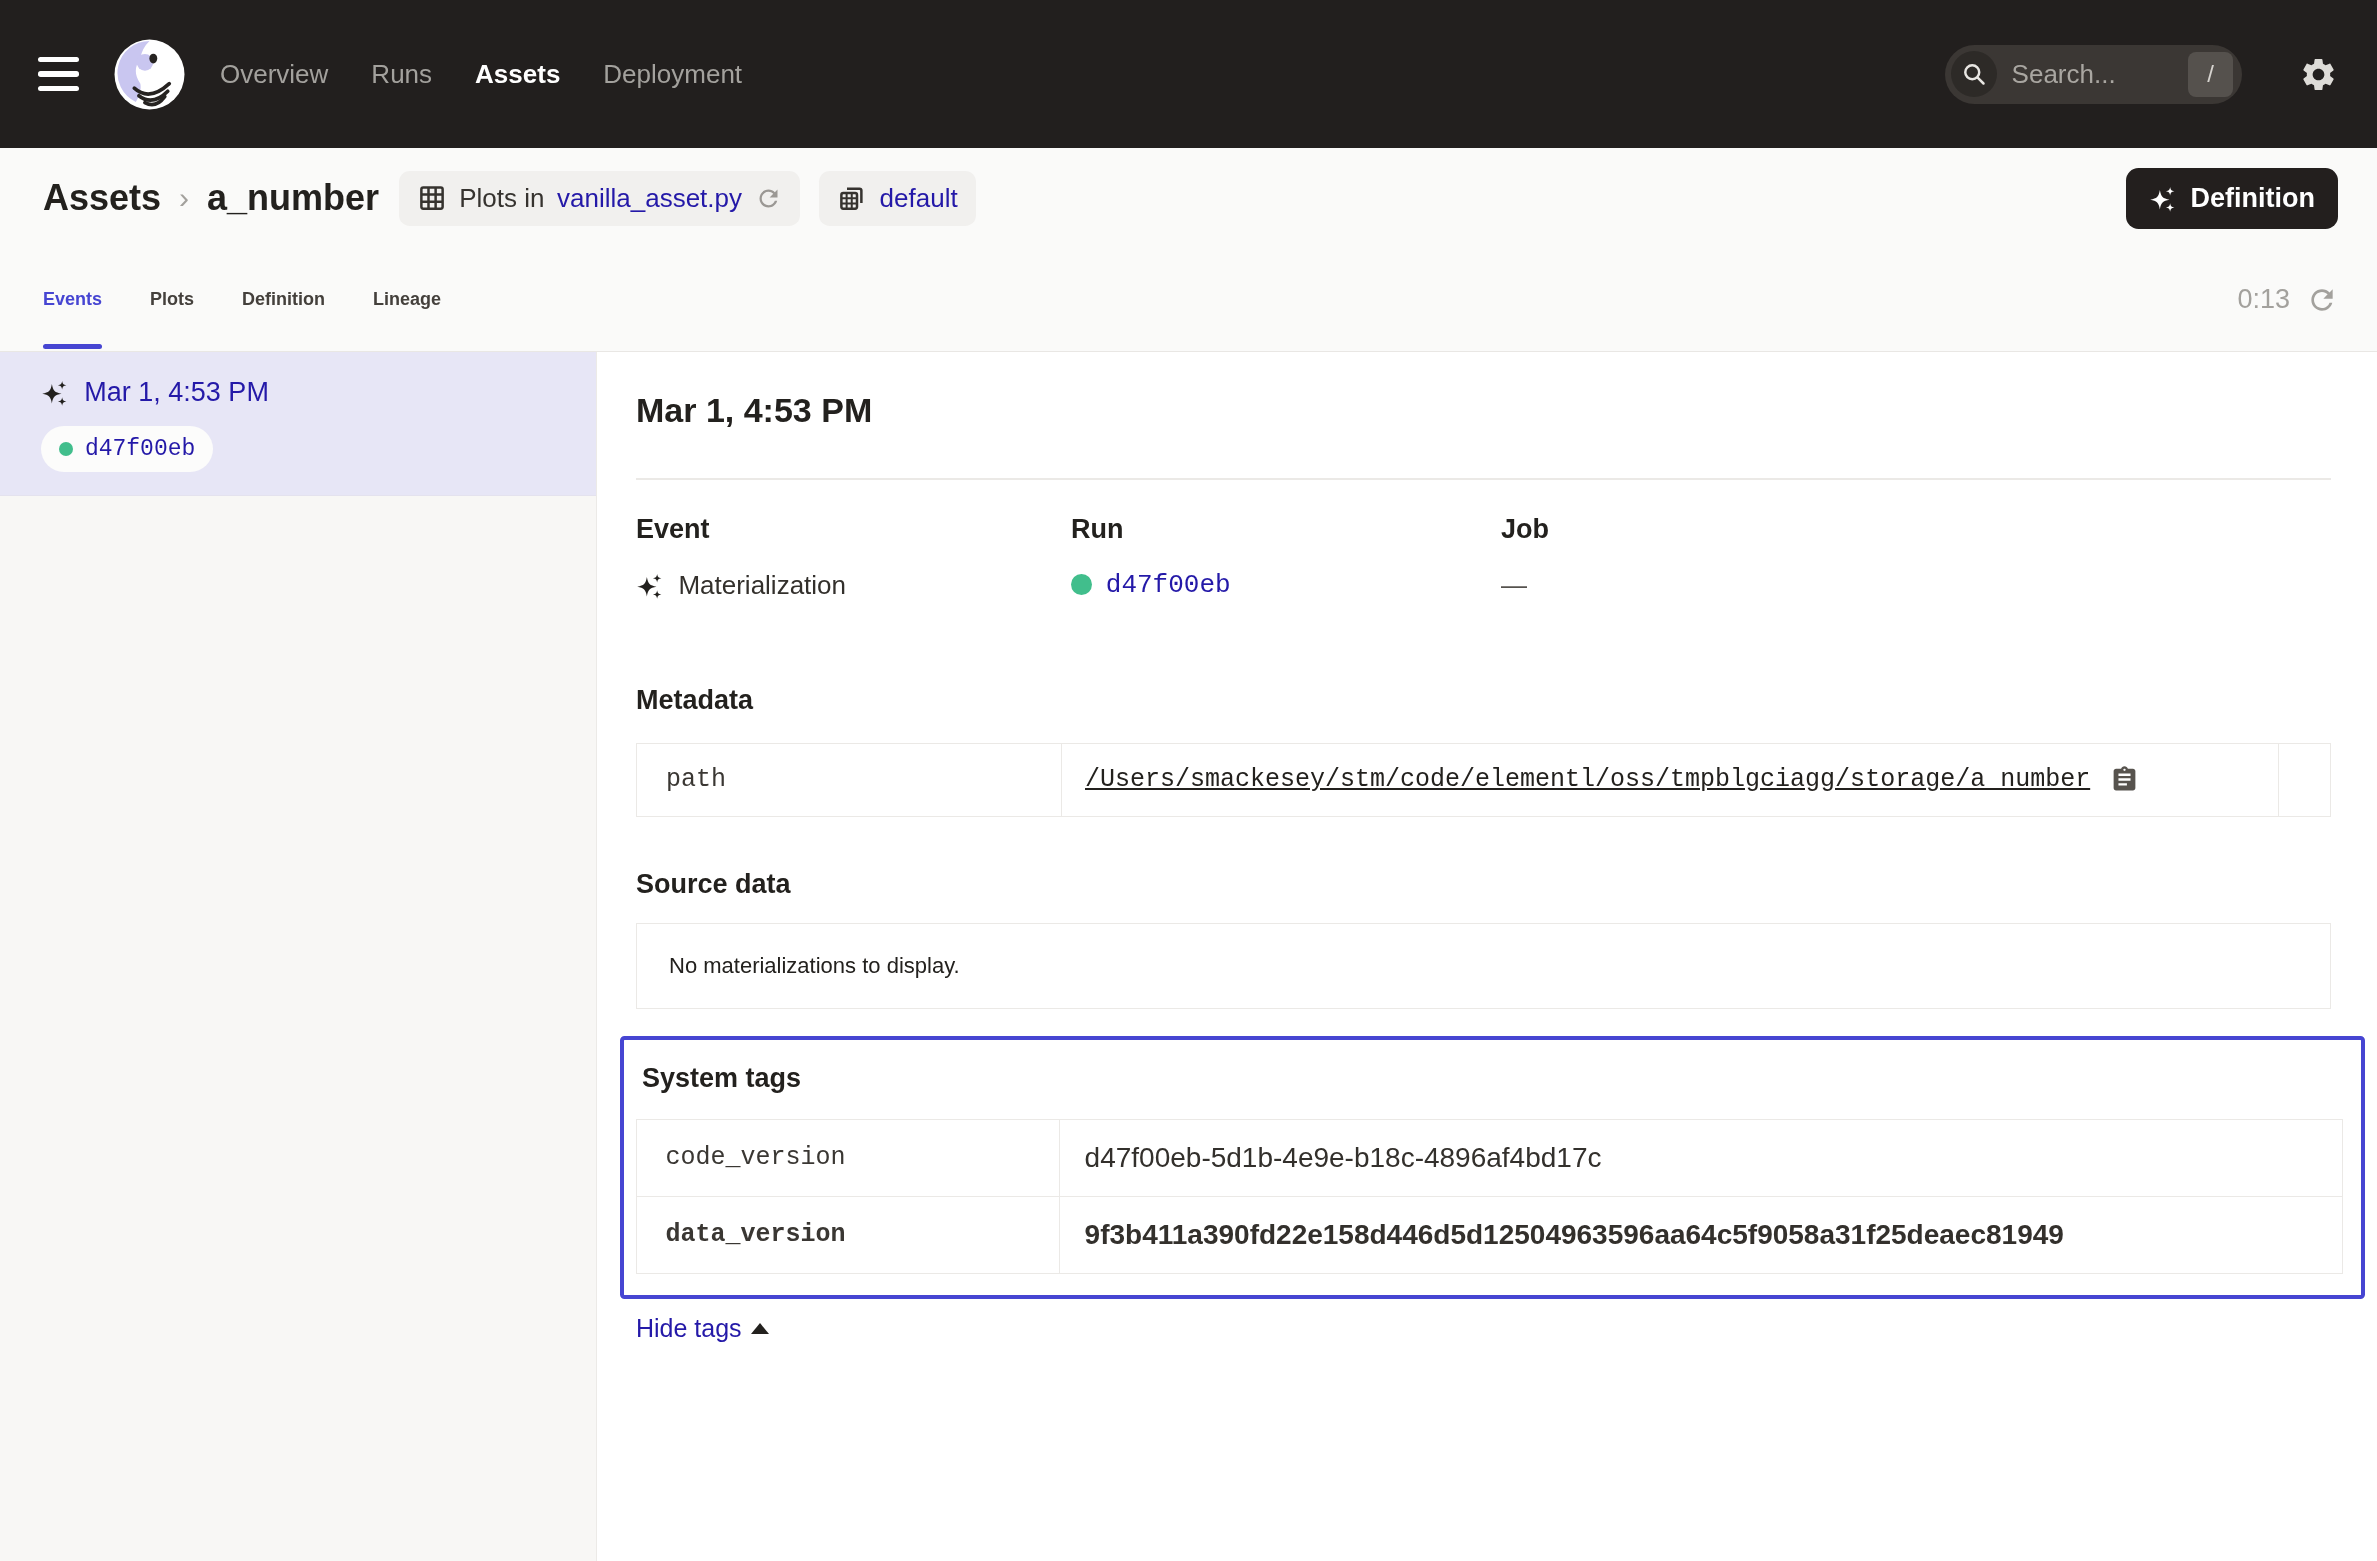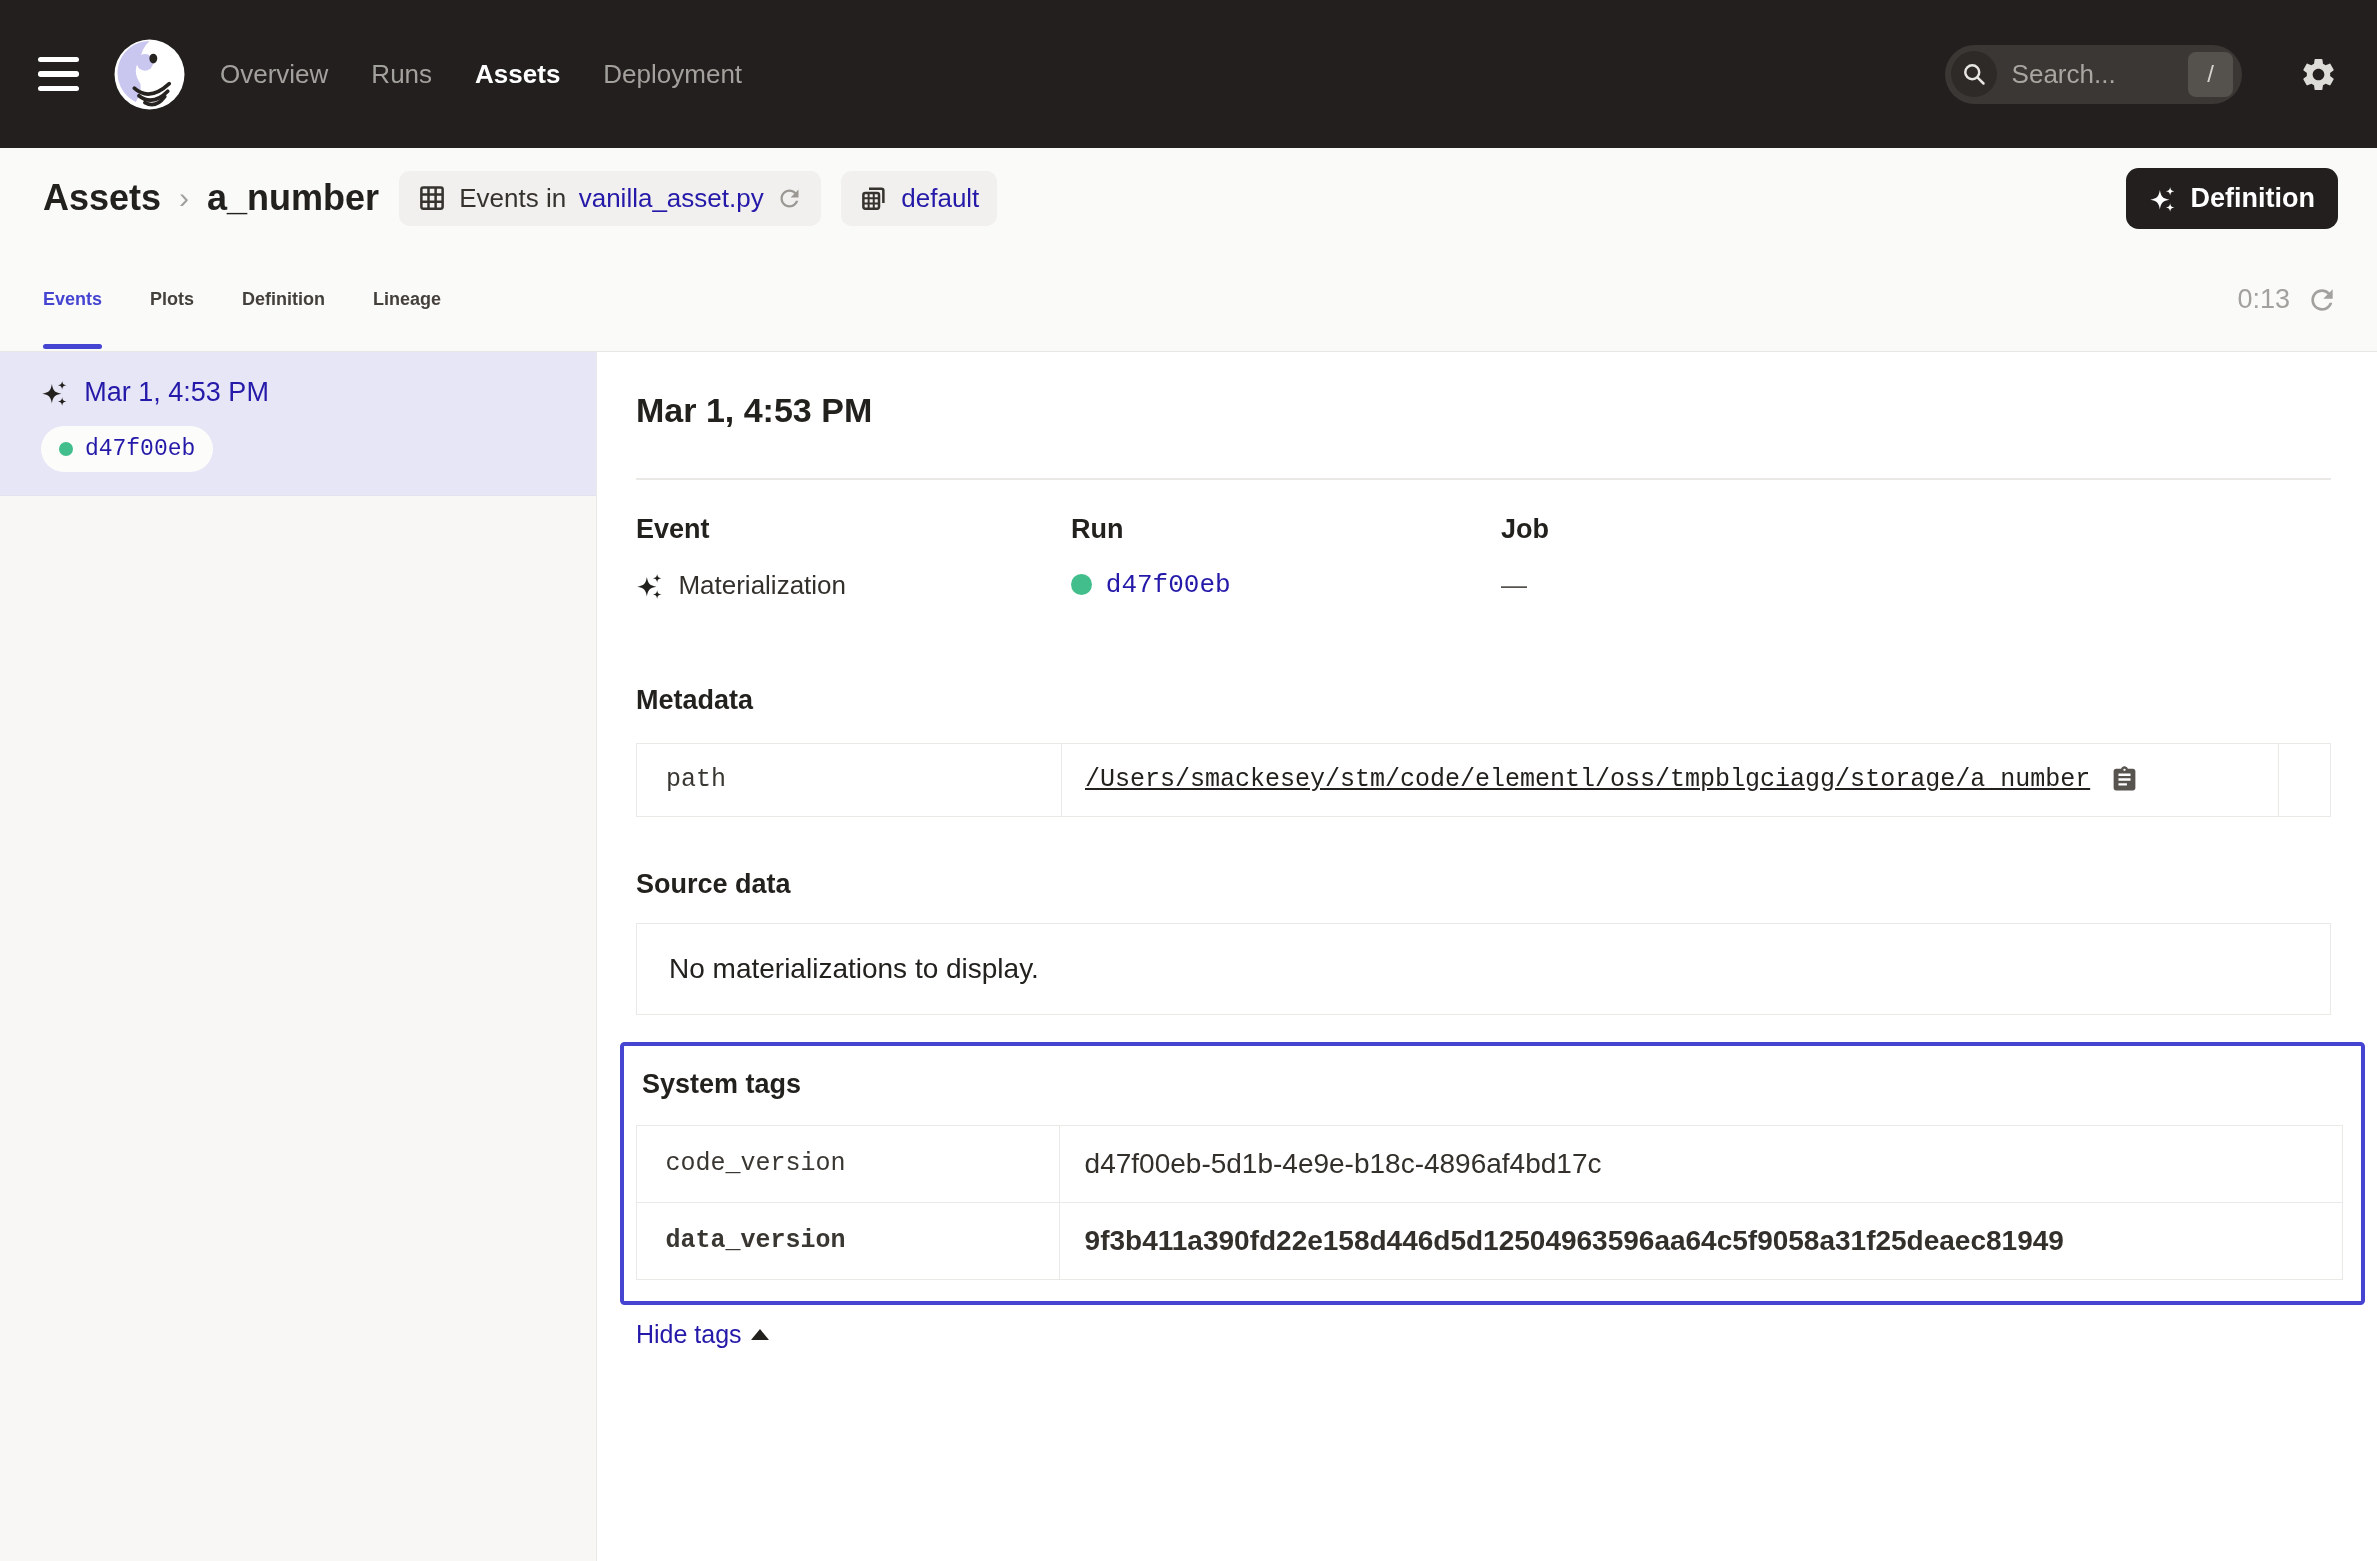--- a/index.html
+++ b/index.html
@@ -86,21 +86,21 @@
   .meta-key { padding:21.4px 29px; border-right:1.8px solid var(--border);
     font-family:"Liberation Mono", monospace; font-size:25px; color:#3A3733;
     display:flex; align-items:center; }
   .meta-value { padding:21.4px 23px; display:flex; align-items:center; gap:20px; min-width:0; }
   .path-link { font-family:"Liberation Mono", monospace; font-size:25px; color:#23211E;
     text-decoration:underline; cursor:pointer; word-break:break-all; }
   .copy-btn { display:flex; cursor:pointer; flex:0 0 auto; }
   .meta-extra { border-left:1.8px solid var(--border); }
   .source-title { margin-top:52px; }
   .source-box { margin-top:23px; border:1.8px solid var(--border); padding:29px 32px;
-    font-size:28px; color:#23211E; }
+    font-size:22px; color:#23211E; }
   .systags-box { margin-top:27px; margin-left:-16px; margin-right:-34px;
     border:4.5px solid var(--accent); border-radius:4.5px; padding:14.3px 18px 21.4px 11.6px; }
   .systags-title { margin:9px 0 0 6.3px; }
   .tags-table { margin-top:25px; border:1.8px solid var(--border); }
   .tag-row { display:grid; grid-template-columns:423px 1fr; }
   .tag-row + .tag-row { border-top:1.8px solid var(--border);font-weight:bold; }
   .tag-key { padding:22px 29px; border-right:1.8px solid var(--border);
     font-family:"Liberation Mono", monospace; font-size:25px; color:#3A3733;
     display:flex; align-items:center; }
   .tag-value { padding:22px 25px; font-size:28px; color:#33302C; display:flex; align-items:center; word-break:break-all; }
@@ -160,21 +160,21 @@
     <span class="sep">›</span>
     <span>a_number</span>
   </div>
   <div class="badge">
     <span>
       <svg viewBox="0 0 24 24" width="30" height="30" fill="none" stroke="#36332F" stroke-width="2">
           <rect x="3.5" y="3.5" width="17" height="17" rx="1.5"></rect>
           <path d="M3.5 9.2h17 M3.5 14.9h17 M9.2 3.5v17 M14.9 3.5v17"></path>
         </svg>
     </span>
-    <span>Events in</span>
+    <span>Plots in</span>
     <span class="link">vanilla_asset.py</span>
     <span class="reload">
       <svg viewBox="0 0 24 24" width="27" height="27" fill="#9B9894">
           <path d="M17.65 6.35C16.2 4.9 14.21 4 12 4c-4.42 0-7.99 3.58-7.99 8s3.57 8 7.99 8c3.73 0 6.84-2.55 7.73-6h-2.08c-.82 2.33-3.04 4-5.65 4-3.31 0-6-2.69-6-6s2.69-6 6-6c1.66 0 3.14.69 4.22 1.78L13 11h7V4l-2.35 2.35z"></path>
         </svg>
     </span>
   </div>
   <div class="badge">
     <span>
       <svg viewBox="0 0 24 24" width="30" height="30" fill="none" stroke="#36332F" stroke-width="2">

